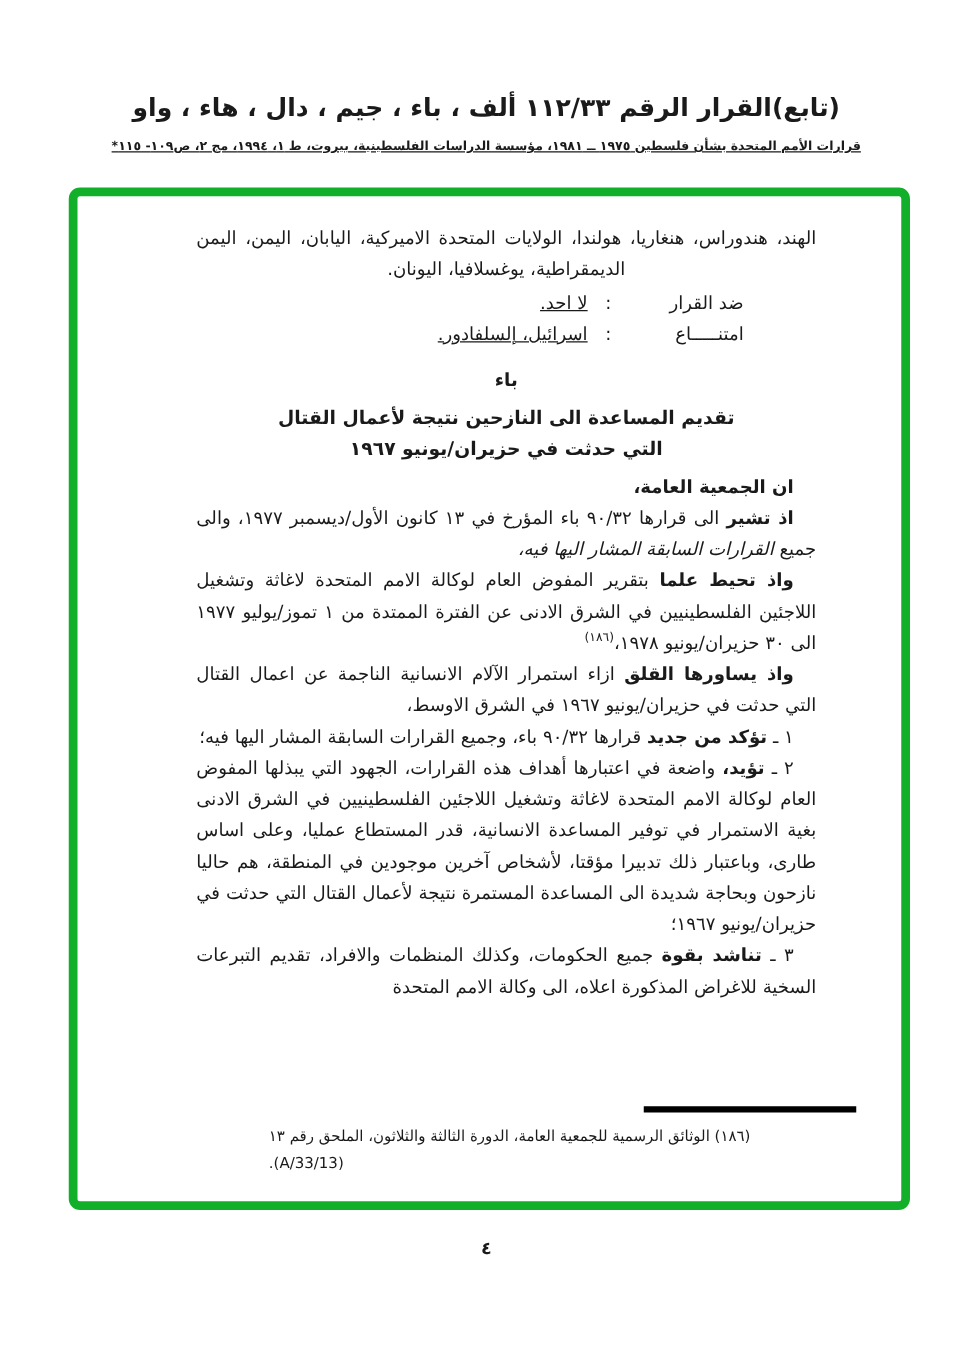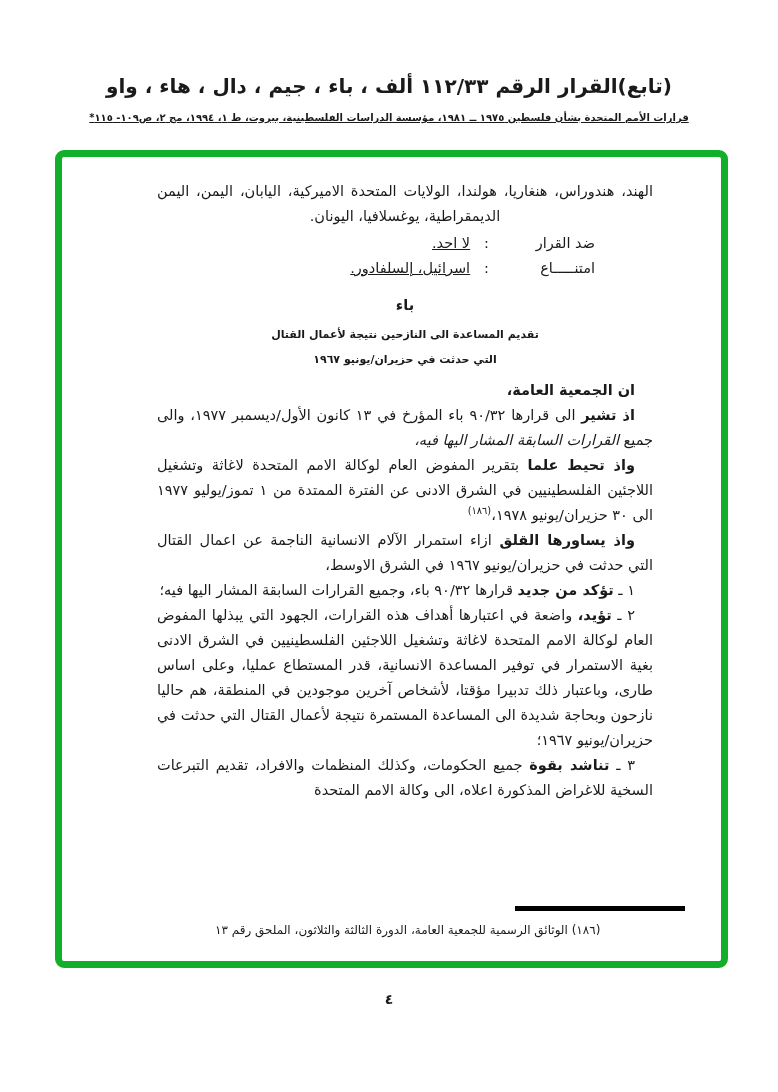--- a/index.html
+++ b/index.html
@@ -23,21 +23,21 @@
   }
   
   .countries{margin:0 0 2px 0;text-align:justify;text-align-last:center;}
   
   .vote-row{display:flex;gap:14px;margin-right:58px;align-items:baseline;}
   .vote-label{display:inline-block;min-width:92px;white-space:nowrap;}
   .vote-colon{display:inline-block;}
   .vote-value{white-space:nowrap;text-decoration:underline;}
   
   .section-letter{text-align:center;font-weight:bold;margin:12px 0 4px 0;text-align-last:center;}
-  .section-title{text-align:right;font-weight:bold;font-size:11px;text-align-last:center;}
+  .section-title{text-align:right;font-weight:bold;font-size:15px;text-align-last:center;}
   .preamble-intro{font-weight:bold;text-indent:18px;margin:6px 0 0 0;}
   
   .para{margin:0;text-indent:18px;text-align:justify;}
   .bold{font-weight:bold;}
   .italic{font-style:italic;}
   .sup{vertical-align:super;font-size:68%;line-height:0;}
   
   .footnote{
     position:absolute;right:36px;bottom:20px;width:470px;
     direction:rtl;font-size:12px;line-height:21px;text-align:left;
@@ -87,16 +87,17 @@
         <p class="para"><span class="bold">واذ يساورها القلق</span><span> ازاء استمرار الآلام الانسانية الناجمة عن اعمال القتال التي حدثت في حزيران/يونيو ١٩٦٧ في الشرق الاوسط،</span></p>
         <p class="para"><span>١ ـ </span><span class="bold">تؤكد من جديد</span><span> قرارها ٩٠/٣٢ باء، وجميع القرارات السابقة المشار اليها فيه؛</span></p>
         <p class="para"><span>٢ ـ </span><span class="bold">تؤيد،</span><span> واضعة في اعتبارها أهداف هذه القرارات، الجهود التي يبذلها المفوض العام لوكالة الامم المتحدة لاغاثة وتشغيل اللاجئين الفلسطينيين في الشرق الادنى بغية الاستمرار في توفير المساعدة الانسانية، قدر المستطاع عمليا، وعلى اساس طارى، وباعتبار ذلك تدبيرا مؤقتا، لأشخاص آخرين موجودين في المنطقة، هم حاليا نازحون وبحاجة شديدة الى المساعدة المستمرة نتيجة لأعمال القتال التي حدثت في حزيران/يونيو ١٩٦٧؛</span></p>
         <p class="para"><span>٣ ـ </span><span class="bold">تناشد بقوة</span><span> جميع الحكومات، وكذلك المنظمات والافراد، تقديم التبرعات السخية للاغراض المذكورة اعلاه، الى وكالة الامم المتحدة</span></p>
       </div>
   </div>
 
   <div class="footnote">
     <div class="fn-rule"></div>
     <div class="fn-line1">(١٨٦) الوثائق الرسمية للجمعية العامة، الدورة الثالثة والثلاثون، الملحق رقم ١٣</div>
+    <div class="fn-line2">(A/33/13).</div>
   </div>
 </div>
 
 <div class="page-number">٤</div>
 
 </body></html>

